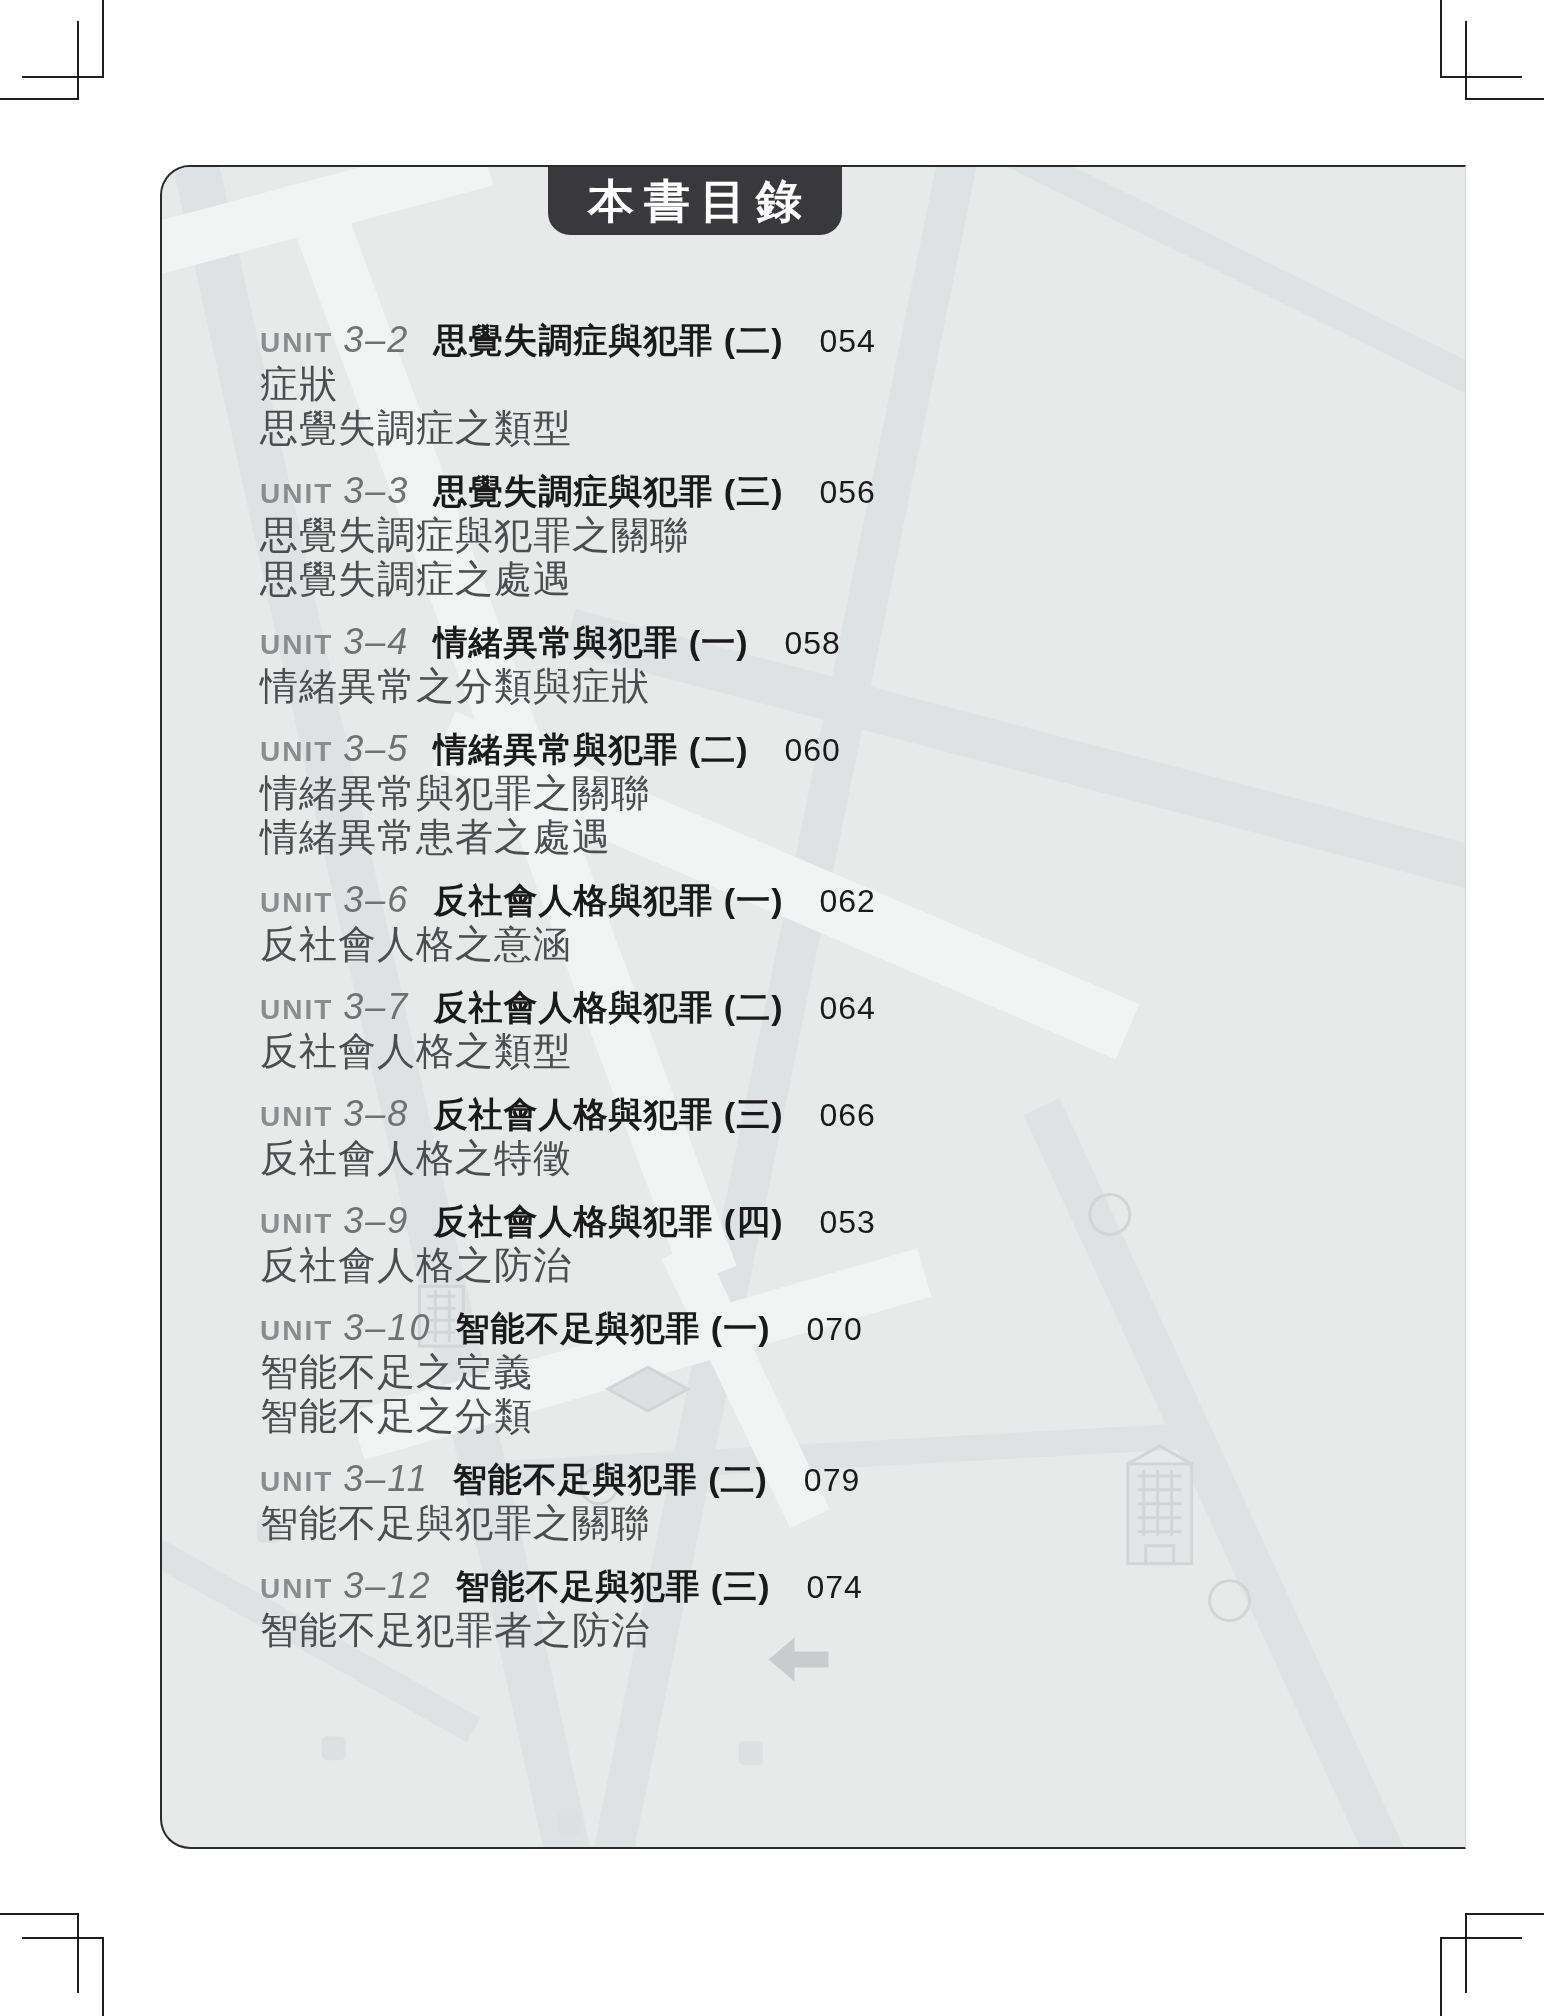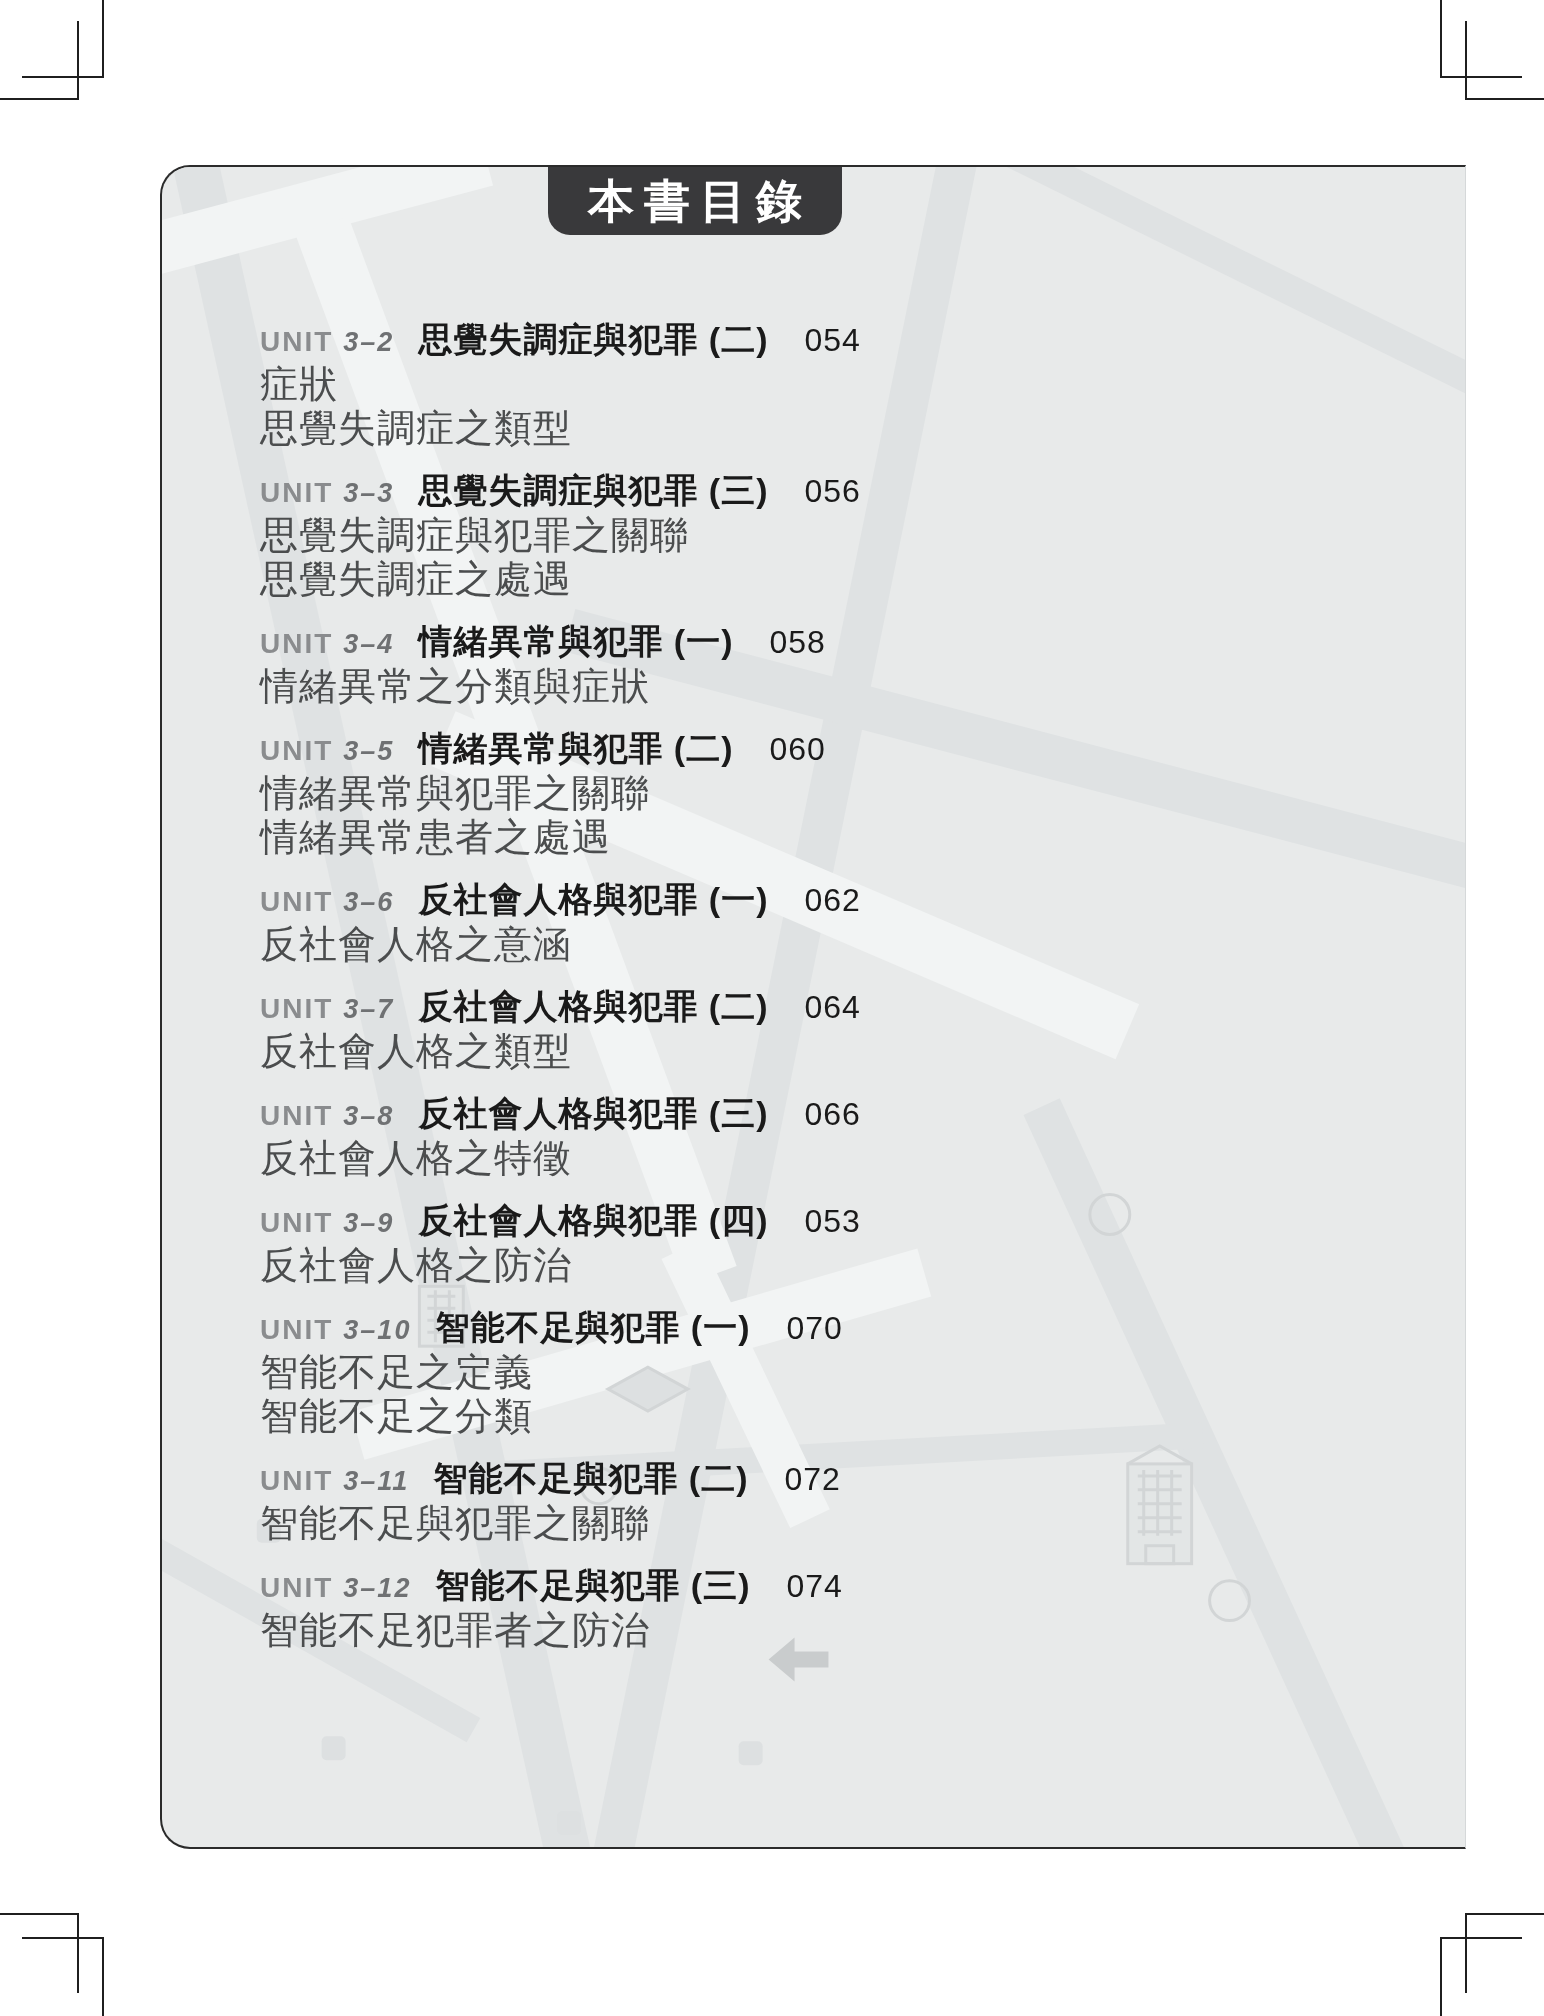--- a/index.html
+++ b/index.html
@@ -52,21 +52,21 @@
   }
   .toc-entry{margin-bottom:18px;}
   .entry-heading{
     display:flex;align-items:baseline;
     height:45px;line-height:45px;white-space:nowrap;
   }
   .unit-label{
     color:var(--unit-label);font-size:28px;font-weight:bold;letter-spacing:2px;
   }
   .unit-number{
-    color:var(--unit-number);font-size:27px;font-weight:bold;font-style:italic;
+    color:var(--unit-number);font-size:36px;font-weight:normal;font-style:italic;
     margin-left:10px;letter-spacing:2px;
   }
   .entry-title{
     color:var(--title-text);font-size:34px;font-weight:bold;
     margin-left:24px;letter-spacing:1px;
   }
   .entry-page{
     color:var(--title-text);font-size:32px;font-weight:normal;
     margin-left:36px;letter-spacing:1px;
   }
@@ -255,21 +255,21 @@
     <div class="entry-subs">
             <div class="sub-item">智能不足之定義</div>
             <div class="sub-item">智能不足之分類</div>
           </div>
   </div>
         <div class="toc-entry">
     <div class="entry-heading">
       <span class="unit-label">UNIT</span>
       <span class="unit-number">3–11</span>
       <span class="entry-title">智能不足與犯罪 (二)</span>
-      <span class="entry-page">072</span>
+      <span class="entry-page">079</span>
     </div>
     <div class="entry-subs">
             <div class="sub-item">智能不足與犯罪之關聯</div>
           </div>
   </div>
         <div class="toc-entry">
     <div class="entry-heading">
       <span class="unit-label">UNIT</span>
       <span class="unit-number">3–12</span>
       <span class="entry-title">智能不足與犯罪 (三)</span>

